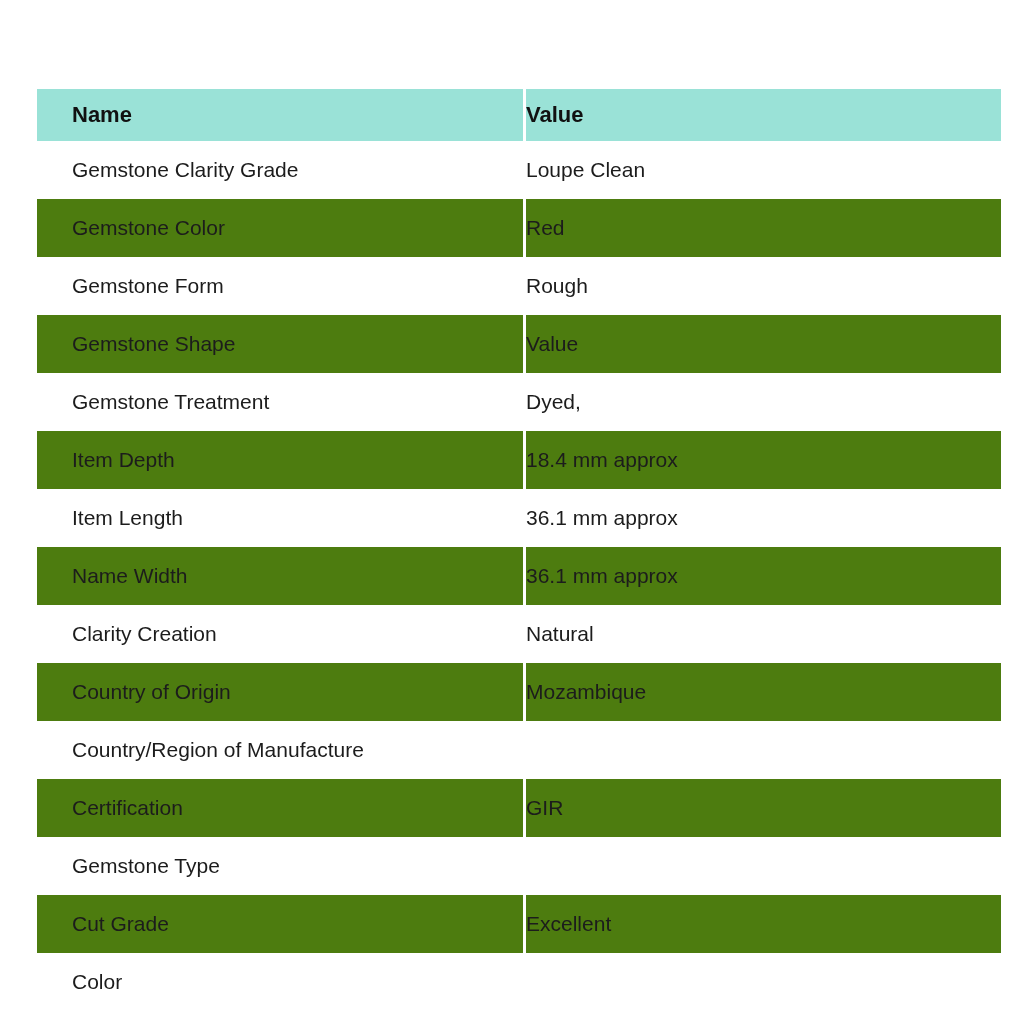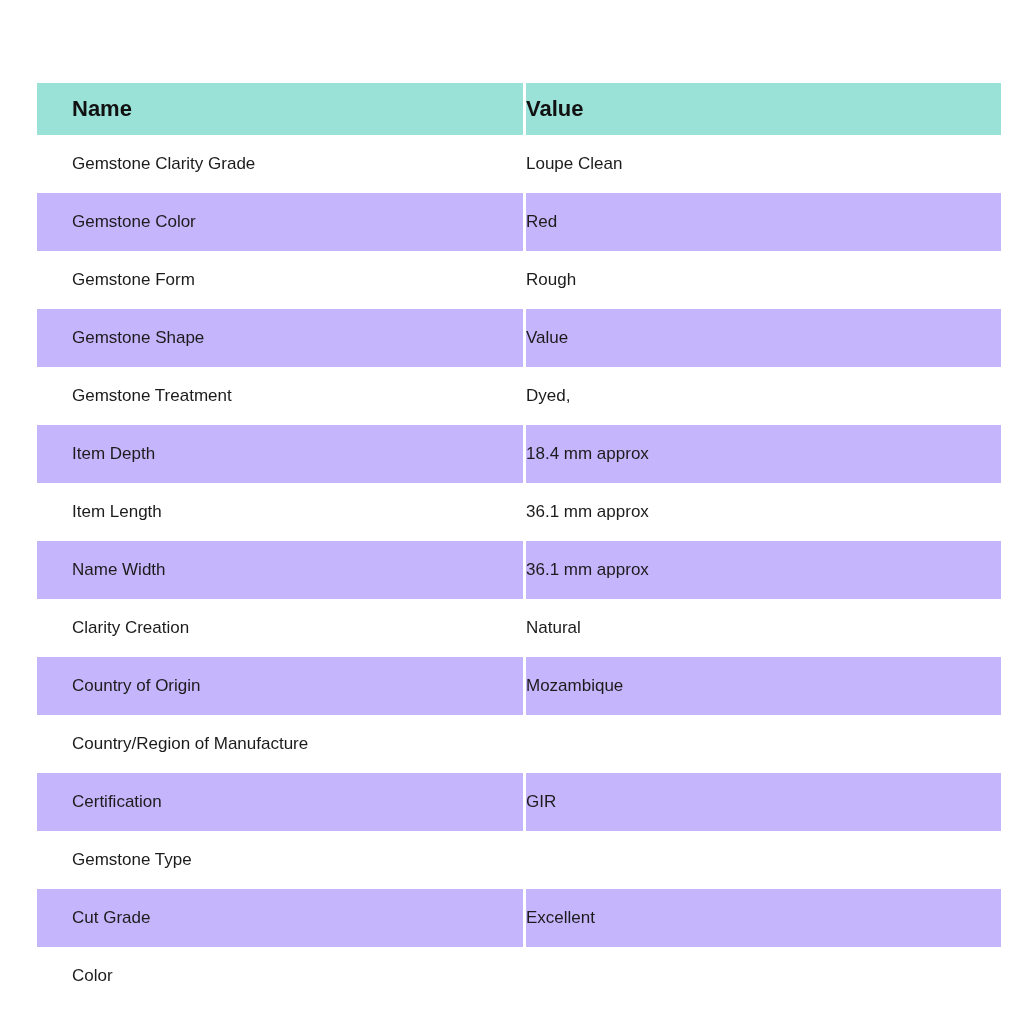--- a/index.html
+++ b/index.html
@@ -12,36 +12,36 @@
     font-family: "Liberation Sans", sans-serif;
     color: #1c1c1c;
   }
   .page {
     position: relative;
     width: 1024px;
     height: 1024px;
   }
   .spec-table {
     position: absolute;
-    top: 83px;
+    top: 89px;
     left: 37px;
     width: 964px;
   }
   .t-row {
     display: flex;
     align-items: stretch;
     height: 58px;
   }
   .t-row.header {
     height: 52px;
   }
   .cell {
     display: flex;
     align-items: center;
-    font-size: 17px;
+    font-size: 21px;
     line-height: 1.2;
     background: #ffffff;
   }
   .cell.name-col {
     width: 486px;
     padding-left: 35px;
     box-sizing: border-box;
   }
   .gap {
     width: 3px;
@@ -52,21 +52,21 @@
     flex: 1;
     box-sizing: border-box;
   }
   .t-row.header .cell {
     background: #9ae2d7;
     font-weight: 600;
     font-size: 22px;
     color: #111111;
   }
   .t-row.alt .cell {
-    background: #c4b5fd;
+    background: #4d7c0f;
   }
 </style>
 </head>
 <body>
 
 <div class="page">
   <div class="spec-table">
 
     <div class="t-row header">
       <div class="cell name-col">Name</div>

